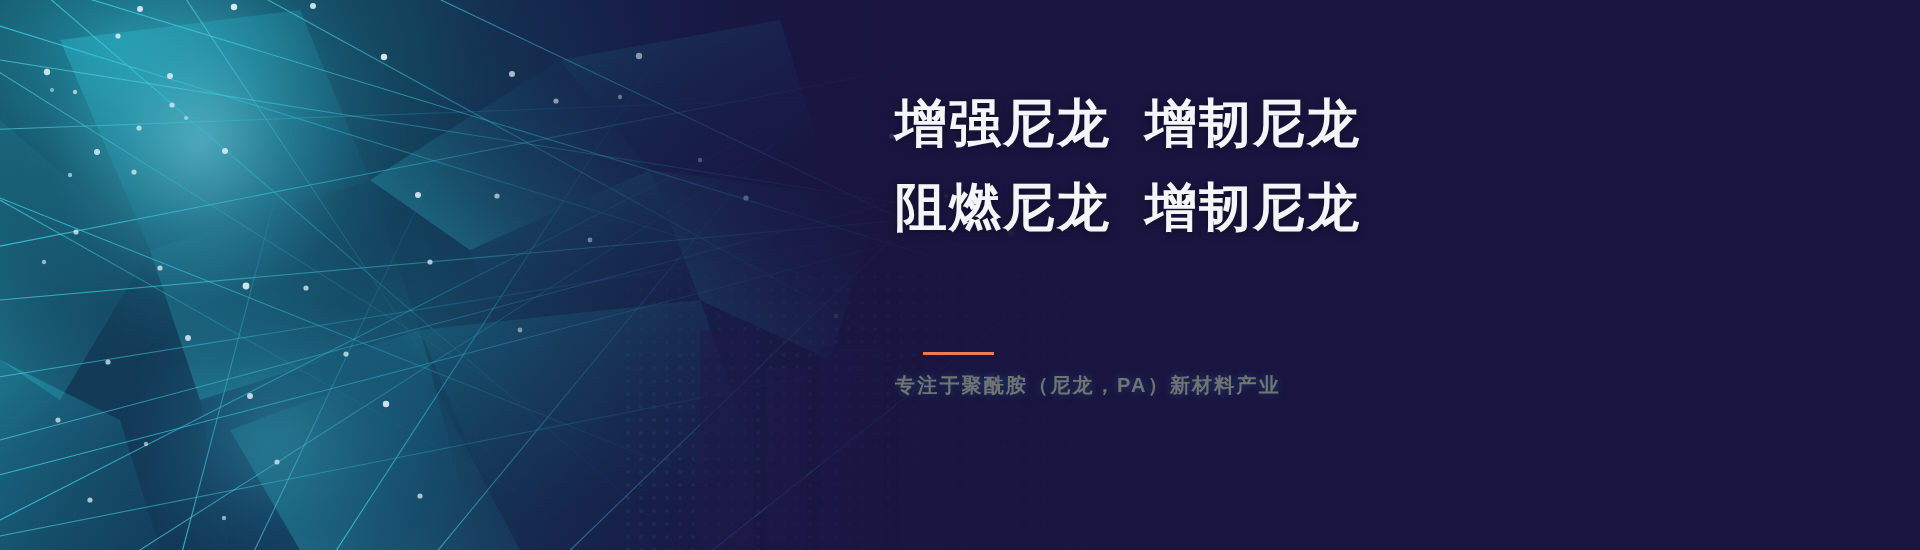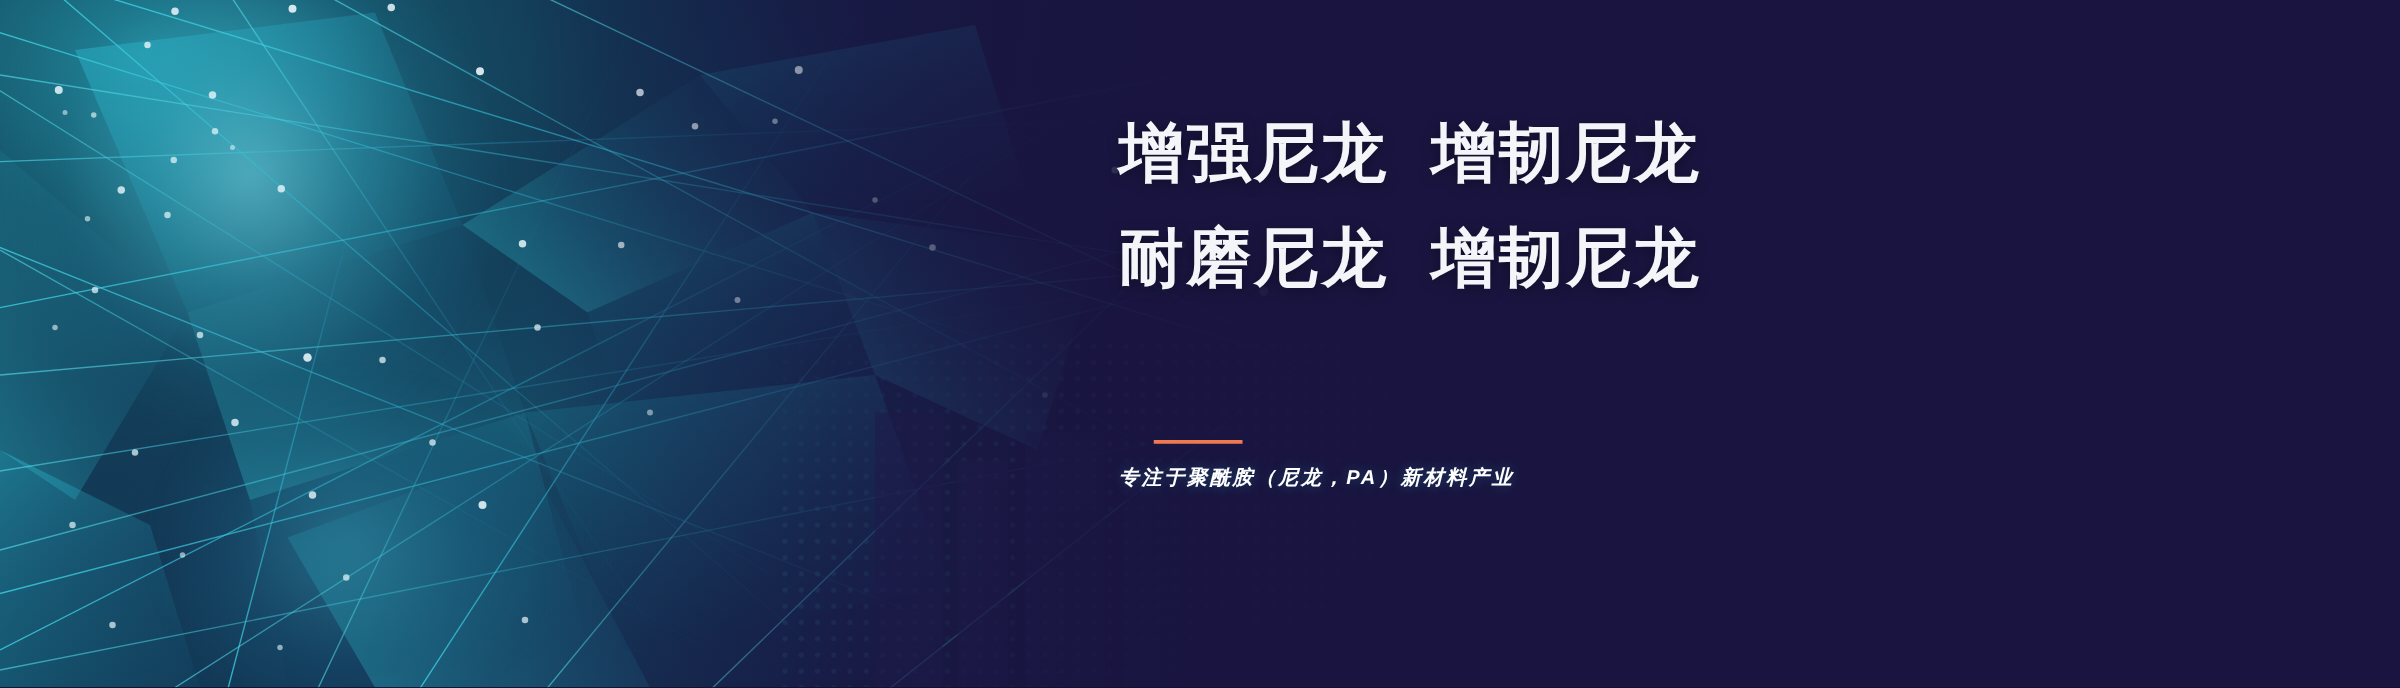--- a/index.html
+++ b/index.html
@@ -80,27 +80,26 @@
     left: 28px;
     top: 352px;
     width: 71px;
     height: 3px;
     background: #ef7a52;
   }
   .subtitle {
     position: absolute;
     left: 0;
     top: 372px;
-    color: #ffffff;
-    font-size: 16px;
+    color: #737373;
+    font-size: 20px;
     font-weight: bold;
     letter-spacing: 2.2px;
     white-space: nowrap;
     text-shadow: 0 0 10px rgba(46,207,224,0.25);
-    font-style: italic;
   }
 </style>
 </head>
 <body>
 
 <div class="banner">
 
   <div class="bg-base"></div>
   <div class="bg-glow"></div>
   <div class="bg-glow2"></div>
@@ -261,21 +260,21 @@
   </svg>
   <div class="bg-vignette"></div>
 
   <div class="content">
 
     <div class="headline">
       <span>增强尼龙</span><span class="gap"></span><span>增韧尼龙</span>
     </div>
 
     <div class="headline" style="top:172px;">
-      <span>耐磨尼龙</span><span class="gap"></span><span>增韧尼龙</span>
+      <span>阻燃尼龙</span><span class="gap"></span><span>增韧尼龙</span>
     </div>
 
     <div class="divider"></div>
 
     <div class="subtitle">专注于聚酰胺（尼龙，PA）新材料产业</div>
   </div>
 
 </div>
 
 </body></html>

